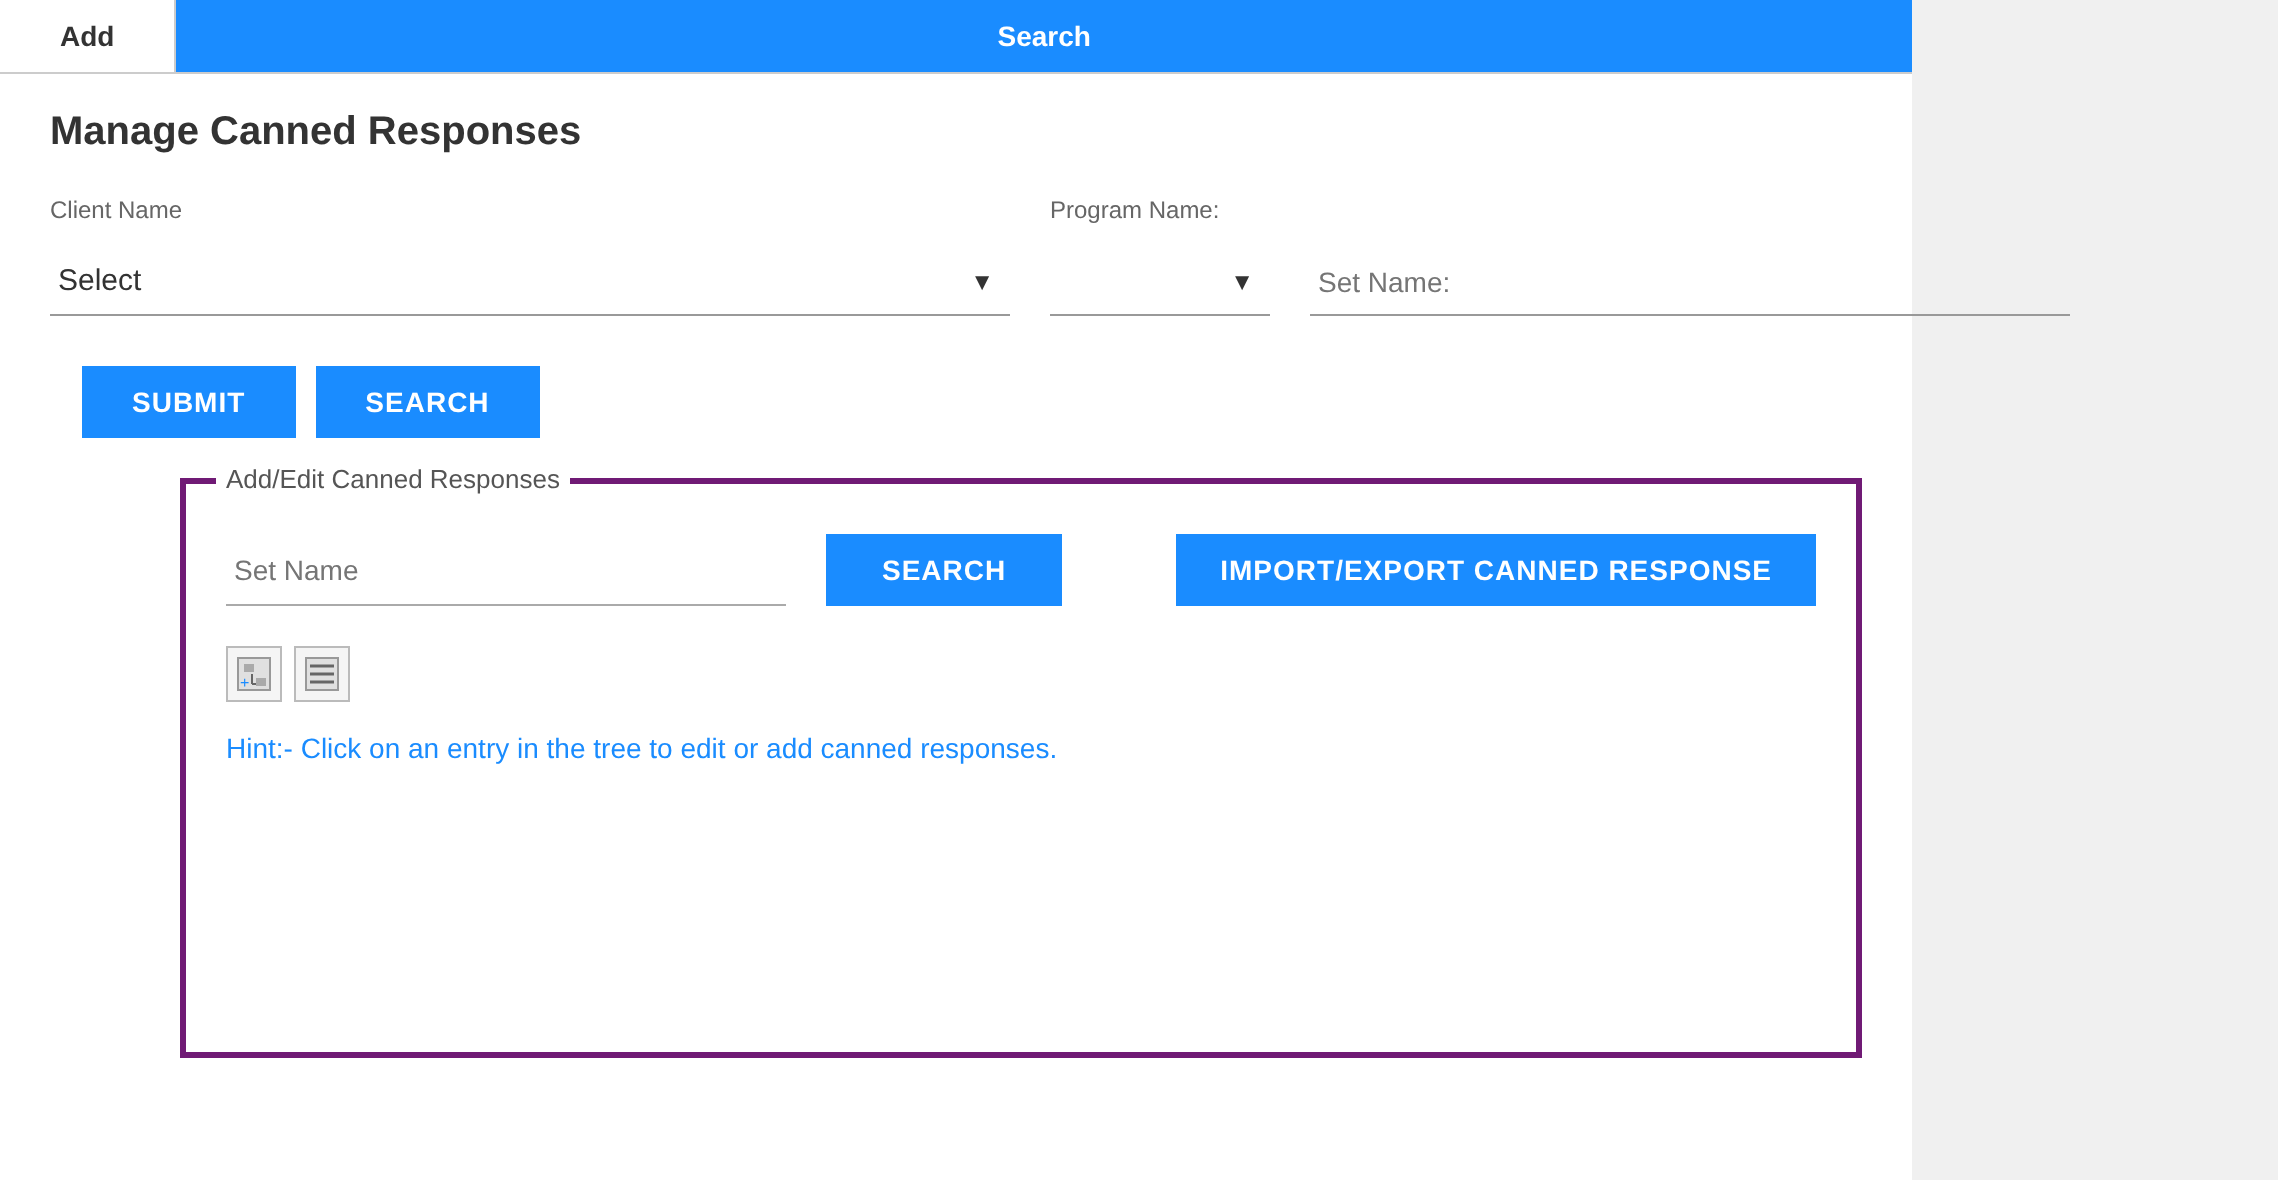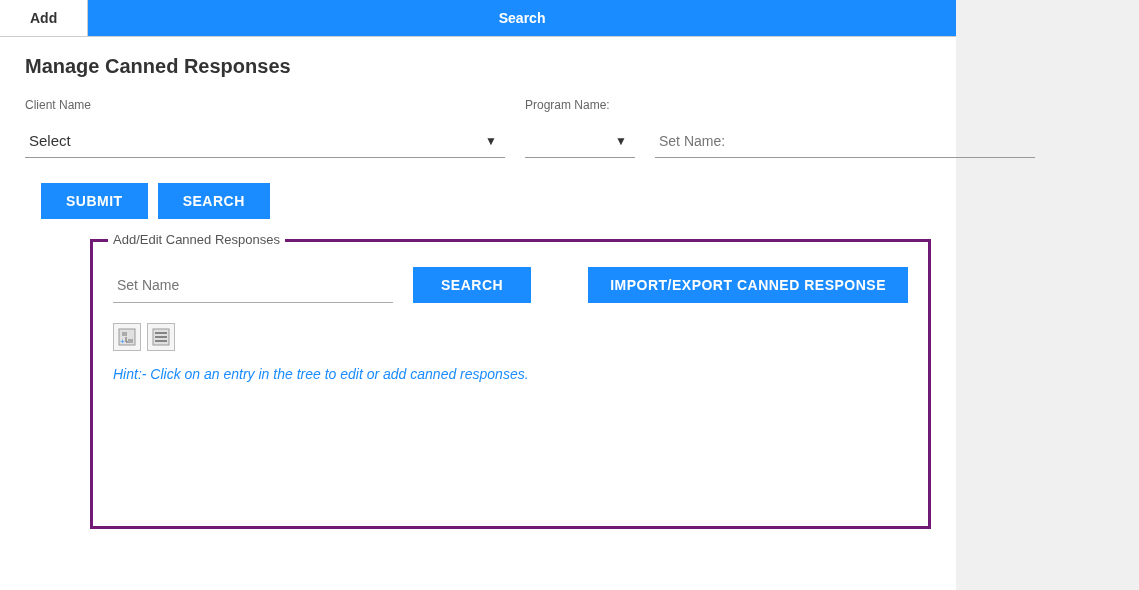--- a/index.html
+++ b/index.html
@@ -210,21 +210,20 @@
       justify-content: center;
       font-size: 14px;
     }
     
     .hint-text {
       color: #e67e00;
       font-size: 14px;
     }
     .hint-text span {
       color: #1a8cff;
-      font-style: italic;
     }
   </style>
 </head>
 <body>
 
 <div class="main-container">
 
   <div class="tab-bar">
     <button class="tab tab-add">Add</button>
     <button class="tab tab-search">Search</button>

